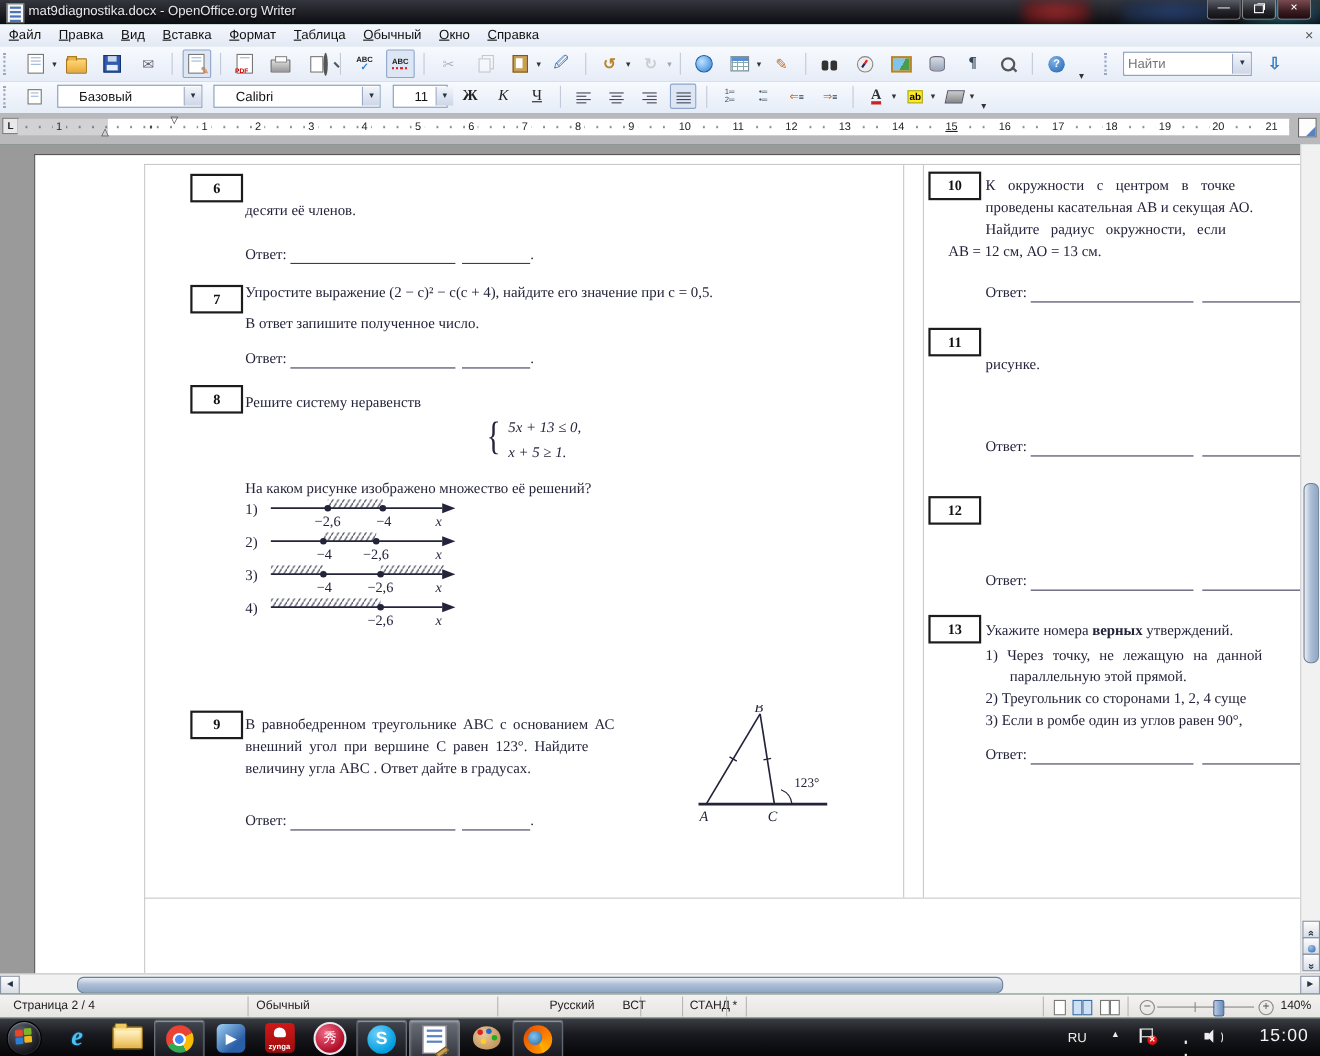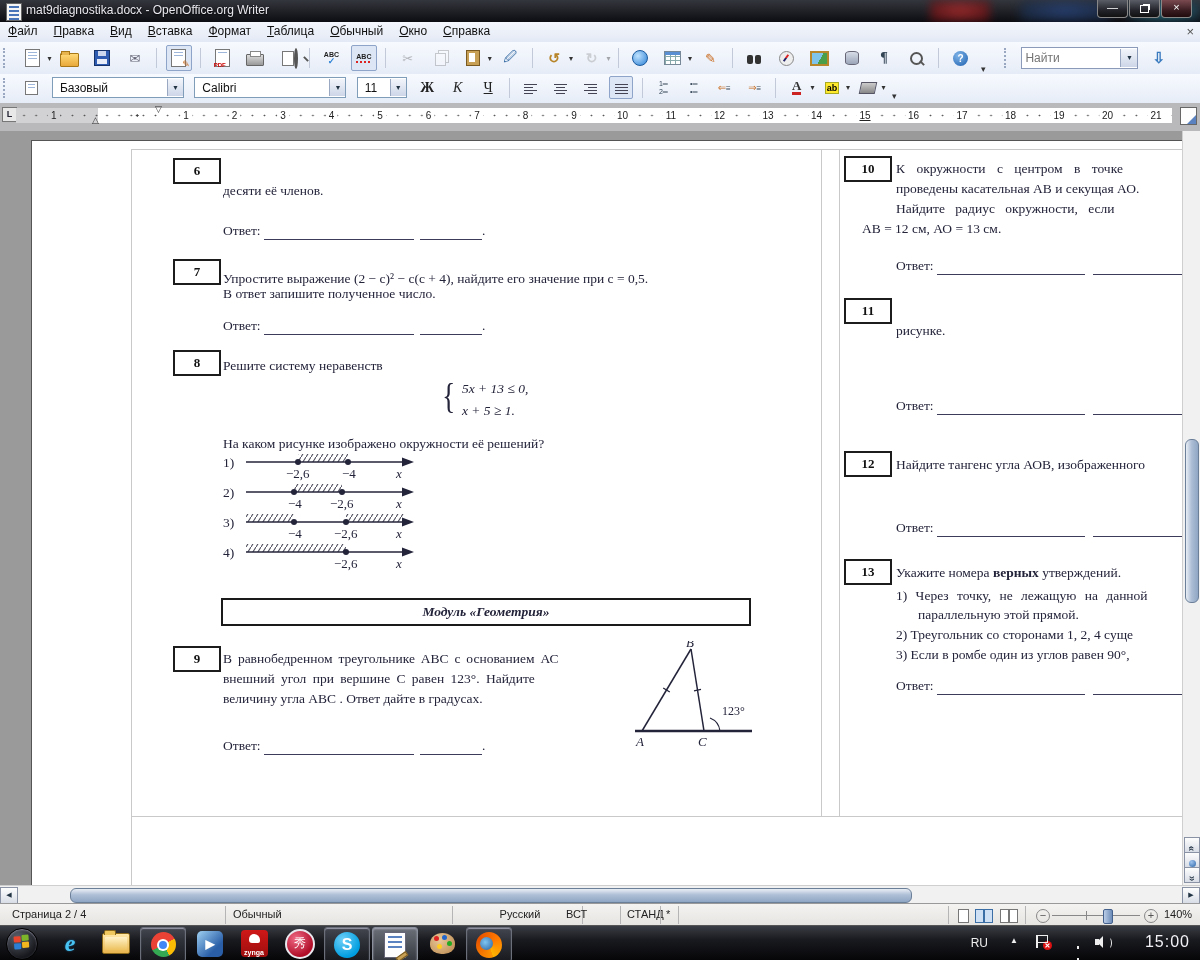--- a/index.html
+++ b/index.html
@@ -68,21 +68,21 @@
   .ipaste{width:12px;height:14px;background:#c8a055;border:1px solid #7a5a20;position:relative;}
   .ipaste::before{content:"";position:absolute;left:2px;top:2px;width:6px;height:9px;background:#fff;}
   .imail{font-size:13px;color:#667;}
   
   .findbox{display:inline-flex;align-items:center;height:20px;border:1px solid #8a9ab8;background:#fff;margin:0 2px;vertical-align:middle;}
   .findbox input{border:none;outline:none;width:92px;height:16px;font-size:12px;color:#333;padding:0 3px;font-family:"Liberation Sans",sans-serif;}
   .findbox .cdd{width:16px;height:18px;background:linear-gradient(#f2f5fa,#cdd6e8);border-left:1px solid #9aa8c2;font-size:7px;text-align:center;line-height:18px;color:#234;}
   .bluearrow{font-size:15px;font-weight:bold;color:#3a7abf;}
   
   .combo{display:inline-flex;align-items:center;height:19px;border:1px solid #7f9db9;background:#fff;margin:0 3px;vertical-align:middle;font-size:12px;color:#111;}
-  .combo .cv{padding:0 7px;overflow:hidden;white-space:nowrap;}
+  .combo .cv{padding:0 19px;overflow:hidden;white-space:nowrap;}
   .combo .cdd{width:15px;height:17px;background:linear-gradient(#f2f5fa,#cdd6e8);border-left:1px solid #9aa8c2;font-size:7px;text-align:center;line-height:17px;color:#234;flex:none;margin-left:auto;}
   .fmt-letter{font-family:"Liberation Serif",serif;font-size:14px;color:#222;}
   .alglyph{display:inline-block;width:13px;}
   .alglyph i{display:block;height:1px;background:#445;margin-top:2px;}
   .fontA{font-family:"Liberation Serif",serif;font-weight:bold;font-size:13px;color:#333;border-bottom:3px solid #c22;line-height:12px;}
   .hlab{font-size:9px;font-weight:bold;background:#ffe92a;padding:0 1px;border:1px solid #aa2;}
   .bgcan{width:14px;height:10px;background:linear-gradient(#ccc,#888);border:1px solid #556;transform:skewX(-12deg);}
   
   .rulerrow{position:absolute;left:0;top:103px;width:1200px;height:28px;background:#b9b9bc;}
   .tabsel{position:absolute;left:2px;top:4px;width:13px;height:13px;background:#e8e8e8;border:1px solid #777;font-size:9px;font-weight:bold;color:#223;text-align:center;line-height:12px;}
@@ -441,30 +441,30 @@
       <div class="bline" style="left:99px;top:8px;width:1053px;height:1px"></div>
       <div class="bline" style="left:99px;top:675px;width:1053px;height:1px"></div>
       <div class="bline" style="left:789px;top:8px;width:1px;height:667px"></div>
       <div class="bline" style="left:807px;top:8px;width:1px;height:667px"></div>
 
       <div class="qbox" style="left:141px;top:17px">6</div>
       <div class="t" style="left:191px;top:40px">десяти её членов.</div>
       <div class="t" style="left:191px;top:80px"><span>Ответ:</span> <span class="ul" style="width:150px"></span><span class="ul" style="width:62px;margin-left:6px"></span>.</div>
 
       <div class="qbox" style="left:141px;top:118px">7</div>
-      <div class="t" style="left:191px;top:128px">Упростите выражение (2 − c)² − c(c + 4), найдите его значение при c = 0,5.</div>
+      <div class="t" style="left:191px;top:115px">Упростите выражение (2 − c)² − c(c + 4), найдите его значение при c = 0,5.</div>
       <div class="t" style="left:191px;top:143px">В ответ запишите полученное число.</div>
       <div class="t" style="left:191px;top:175px"><span>Ответ:</span> <span class="ul" style="width:150px"></span><span class="ul" style="width:62px;margin-left:6px"></span>.</div>
 
       <div class="qbox" style="left:141px;top:209px">8</div>
       <div class="t" style="left:191px;top:215px">Решите систему неравенств</div>
       <div class="sysbrace" style="left:408px;top:233px">{</div>
       <div class="t mline" style="left:430px;top:238px">5x + 13 ≤ 0,</div>
       <div class="t mline" style="left:430px;top:260px">x + 5 ≥ 1.</div>
-      <div class="t" style="left:191px;top:293px">На каком рисунке изображено окружности её решений?</div>
+      <div class="t" style="left:191px;top:293px">На каком рисунке изображено множество её решений?</div>
 
       <svg id="optdefs" width="0" height="0" style="position:absolute">
           <defs>
         <pattern id="hh" width="5" height="8" patternUnits="userSpaceOnUse">
               <line x1="5" y1="0" x2="0" y2="8" stroke="#4a4a5a" stroke-width="1.1"></line>
             </pattern>
       </defs>
         </svg>
 
       <div class="optlbl" style="left:191px;top:312px">1)</div>
@@ -507,21 +507,20 @@
       <div class="optlbl" style="left:191px;top:402px">4)</div>
       <svg class="optsvg" style="left:214px;top:398px" width="185" height="34">
         <rect x="0" y="5" width="100" height="8" fill="url(#hh)"></rect>
         <line x1="0" y1="13" x2="156" y2="13" stroke="#23233a" stroke-width="1.6"></line>
         <polygon points="156,8.5 168,13 156,17.5" fill="#23233a"></polygon>
         <circle cx="100" cy="13" r="3" fill="#23233a"></circle>
         <text x="88" y="29" font-family="Liberation Serif,serif" font-size="13" fill="#23233a">−2,6</text>
         <text x="150" y="29" font-family="Liberation Serif,serif" font-size="13" font-style="italic" fill="#23233a">x</text>
       </svg>
 
-      <div class="modbox" style="left:189px;top:457px;width:526px;height:24px">Модуль «Геометрия»</div>
 
       <div class="qbox" style="left:141px;top:505px">9</div>
       <div class="t" style="left:191px;top:508px;word-spacing:2.5px">В равнобедренном треугольнике АВС с основанием АС</div>
       <div class="t" style="left:191px;top:528px;word-spacing:3px">внешний угол при вершине С равен 123°. Найдите</div>
       <div class="t" style="left:191px;top:548px">величину угла АВС . Ответ дайте в градусах.</div>
       <div class="t" style="left:191px;top:595px"><span>Ответ:</span> <span class="ul" style="width:150px"></span><span class="ul" style="width:62px;margin-left:6px"></span>.</div>
       <svg style="position:absolute;left:598px;top:500px" width="135" height="115">
         <line x1="5" y1="90" x2="122" y2="90" stroke="#23233a" stroke-width="2.4"></line>
         <line x1="12" y1="90" x2="61" y2="8" stroke="#23233a" stroke-width="1.5"></line>
         <line x1="74" y1="90" x2="61" y2="8" stroke="#23233a" stroke-width="1.5"></line>
@@ -539,21 +538,20 @@
       <div class="t" style="left:864px;top:38px">проведены касательная АВ и секущая АО.</div>
       <div class="t" style="left:864px;top:58px;word-spacing:7px">Найдите радиус окружности, если</div>
       <div class="t" style="left:830px;top:78px">АВ = 12 см, АО = 13 см.</div>
       <div class="t" style="left:864px;top:115px"><span>Ответ:</span> <span class="ul" style="width:148px"></span><span class="ul" style="width:130px;margin-left:8px"></span>.</div>
 
       <div class="qbox" style="left:812px;top:157px">11</div>
       <div class="t" style="left:864px;top:180px">рисунке.</div>
       <div class="t" style="left:864px;top:255px"><span>Ответ:</span> <span class="ul" style="width:148px"></span><span class="ul" style="width:130px;margin-left:8px"></span>.</div>
 
       <div class="qbox" style="left:812px;top:310px">12</div>
-      <div class="t" style="left:864px;top:314px">Найдите тангенс угла АОВ, изображенного</div>
       <div class="t" style="left:864px;top:377px"><span>Ответ:</span> <span class="ul" style="width:148px"></span><span class="ul" style="width:130px;margin-left:8px"></span>.</div>
 
       <div class="qbox" style="left:812px;top:418px">13</div>
       <div class="t" style="left:864px;top:422px"><span>Укажите номера </span><b>верных</b><span> утверждений.</span></div>
       <div class="t" style="left:864px;top:445px;word-spacing:5px">1)  Через точку, не лежащую на данной</div>
       <div class="t" style="left:886px;top:464px">параллельную этой прямой.</div>
       <div class="t" style="left:864px;top:484px">2)  Треугольник со сторонами 1, 2, 4 суще</div>
       <div class="t" style="left:864px;top:504px">3)  Если в ромбе один из углов равен 90°,</div>
       <div class="t" style="left:864px;top:535px"><span>Ответ:</span> <span class="ul" style="width:148px"></span><span class="ul" style="width:130px;margin-left:8px"></span>.</div>
     </div>

